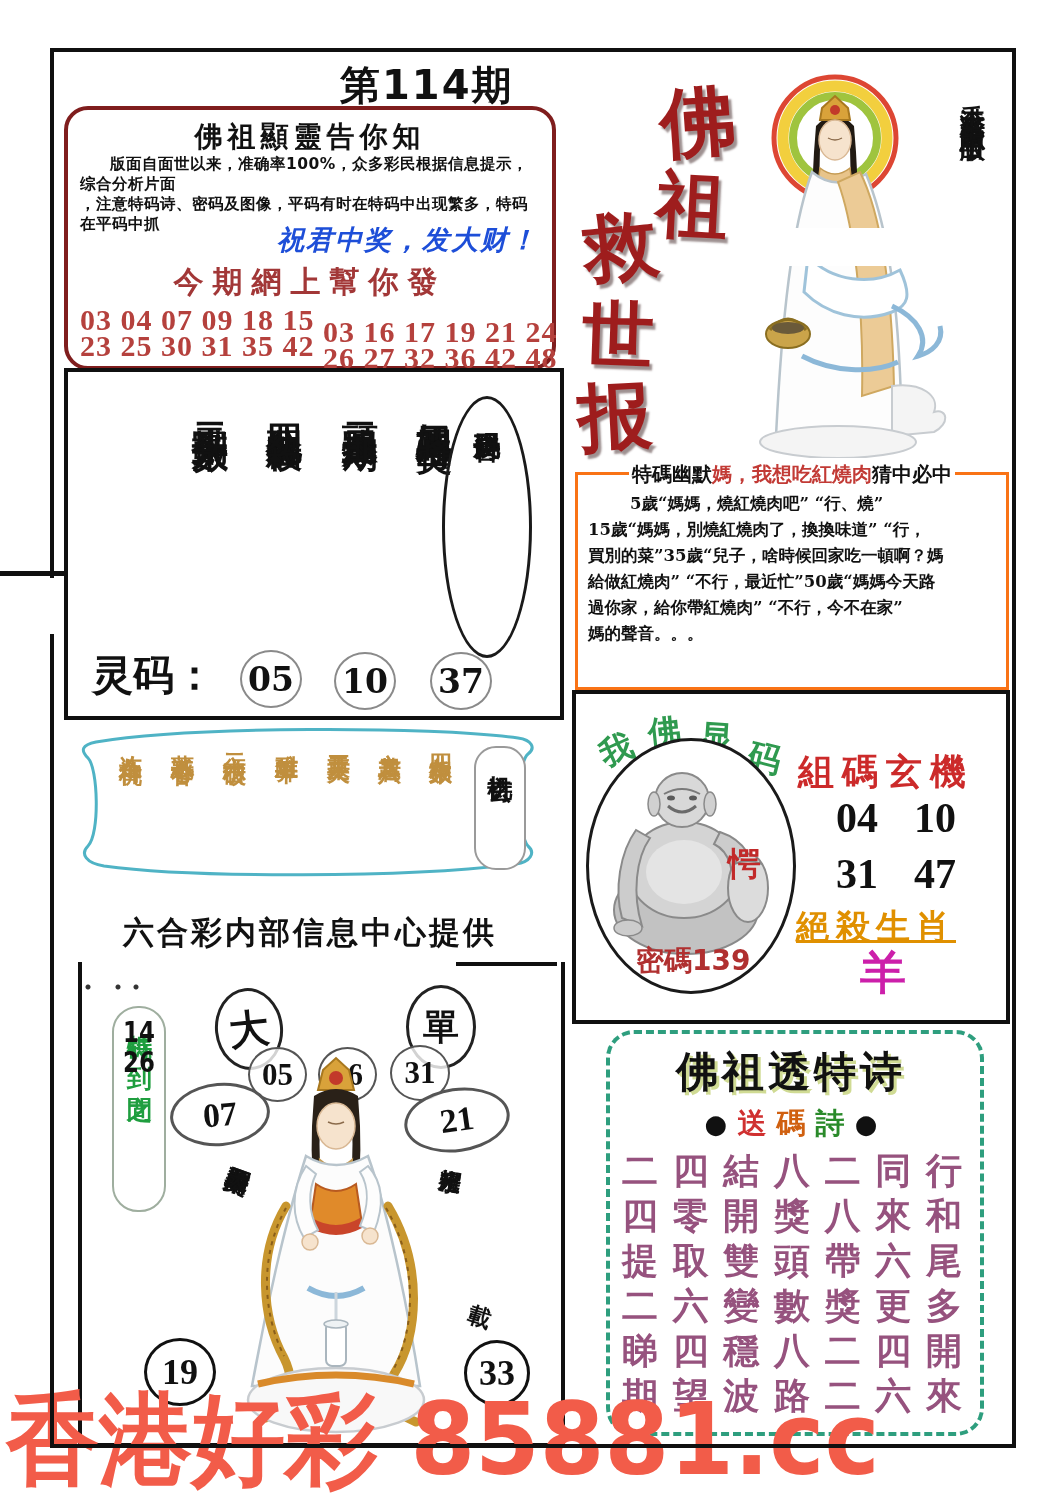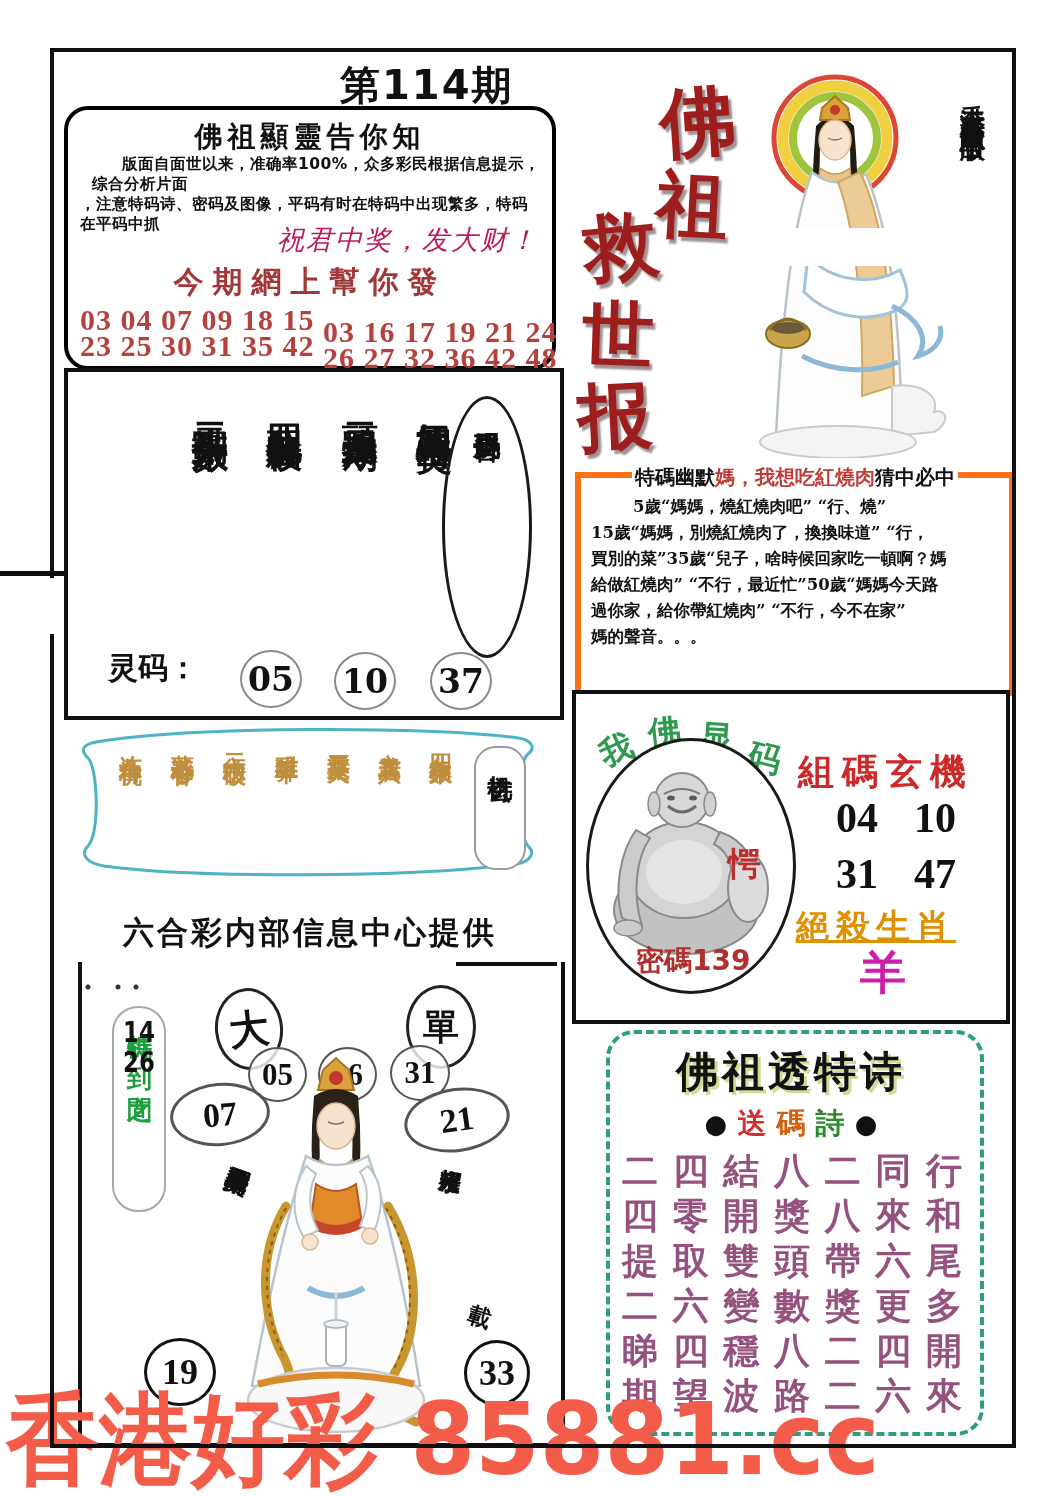--- a/index.html
+++ b/index.html
@@ -8,38 +8,38 @@
   .abs{position:absolute;}
   .vtext{writing-mode:vertical-rl;text-orientation:upright;}
   .tcy{text-combine-upright:all;}
   .center{text-align:center;}
 
   
   #page-border{left:50px;top:48px;width:958px;height:1392px;border:4px solid #101010;z-index:30;pointer-events:none;}
   #issue-title{left:340px;top:58px;width:240px;font-size:40px;font-weight:900;letter-spacing:2px;z-index:2;}
 
   
-  #top-box{left:64px;top:106px;width:484px;height:256px;border:4px solid #000000;border-radius:24px;background:#fff;}
+  #top-box{left:64px;top:106px;width:484px;height:256px;border:4px solid #7f1d1d;border-radius:24px;background:#fff;}
   #top-box-title{left:0;right:0;top:8px;font-size:28px;font-weight:900;letter-spacing:5px;}
   .tb-para-line{position:relative;font-size:15.5px;font-weight:700;line-height:20px;letter-spacing:.5px;}
   #tb-para{left:12px;top:44px;width:460px;}
-  .indent1{text-indent:30px;margin-left:12px;}
-  #tb-wish{right:14px;top:112px;font-size:27px;font-weight:400;font-style:italic;color:#be185d;letter-spacing:2px;}
+  .indent1{text-indent:30px;}
+  #tb-wish{right:14px;top:112px;font-size:27px;font-weight:700;font-style:italic;color:#1d4ed8;letter-spacing:2px;}
   #tb-net{left:0;right:0;top:152px;font-size:30px;font-weight:800;color:#a23737;letter-spacing:9px;}
   .tb-nums{font-family:"Liberation Serif",serif;font-size:30px;font-weight:700;color:#b5413d;line-height:26px;letter-spacing:1px;white-space:nowrap;}
   #tb-nums-left{left:12px;top:197px;}
   #tb-nums-right{left:255px;top:209px;}
 
   
   #lingma-box{left:64px;top:368px;width:492px;height:344px;border:4px solid #101010;background:#fff;}
   .lm-col{position:absolute;top:24px;height:252px;font-size:36px;font-weight:900;letter-spacing:2px;font-family:"DejaVu Serif","DejaVu Sans",serif;}
   #lm-col-0{left:118px;} #lm-col-1{left:192px;} #lm-col-2{left:268px;} #lm-col-3{left:342px;}
   #lm-oval{left:374px;top:24px;width:84px;height:256px;border:3px solid #1a1a1a;border-radius:50%;display:flex;align-items:center;justify-content:center;}
   #lm-oval-title{font-size:27px;font-weight:900;height:230px;}
-  #lm-label{left:40px;top:276px;font-size:30px;font-weight:900;font-family:Liberation Serif, serif;}
+  #lm-label{left:24px;top:276px;font-size:41px;font-weight:900;font-family:Liberation Serif, serif;}
   .lm-num{position:absolute;width:58px;height:54px;border:2px solid #8a8a8a;border-radius:50%;
           display:flex;align-items:center;justify-content:center;font-size:33px;font-weight:900;font-family:"DejaVu Serif",serif;}
   #lm-num-0{left:172px;top:278px;} #lm-num-1{left:266px;top:280px;} #lm-num-2{left:362px;top:280px;}
 
   
   #xuanji{left:70px;top:720px;width:478px;height:162px;}
   .xj-col{position:absolute;top:16px;height:132px;font-size:23px;font-weight:800;color:#c08f3e;letter-spacing:2px;}
   #xj-col-0{left:46px;} #xj-col-1{left:98px;} #xj-col-2{left:150px;} #xj-col-3{left:202px;}
   #xj-col-4{left:254px;} #xj-col-5{left:305px;} #xj-col-6{left:356px;}
   #xj-label-rect{left:404px;top:26px;width:48px;height:120px;border:2px solid #9a9a9a;border-radius:22px;
@@ -78,21 +78,21 @@
              text-shadow:3px 4px 2px rgba(40,10,10,.45);z-index:3;}
   #mast-0{left:660px;top:72px;font-size:76px;transform:rotate(-4deg);}
   #mast-1{left:656px;top:158px;font-size:72px;transform:rotate(3deg);}
   #mast-2{left:584px;top:198px;font-size:74px;transform:rotate(-6deg);}
   #mast-3{left:582px;top:288px;font-size:72px;transform:rotate(2deg);}
   #mast-4{left:578px;top:368px;font-size:74px;transform:rotate(-3deg);}
   #publisher{left:956px;top:84px;height:340px;font-size:25px;font-weight:700;letter-spacing:3px;}
   #standing-censor{left:748px;top:228px;width:180px;height:38px;background:#fff;z-index:2;}
 
   
-  #humor-box{left:575px;top:472px;width:428px;height:212px;border:6px solid #f97316;background:#fff;}
+  #humor-box{left:575px;top:472px;width:428px;height:212px;border:3px solid #f97316;background:#fff;}
   #humor-header{position:absolute;left:0;right:0;top:-14px;text-align:center;}
   #humor-header .hh{display:inline-block;background:#fff;padding:0 3px;font-size:20px;font-weight:900;white-space:nowrap;}
   .hh-red{color:#c23a35;font-family:"DejaVu Serif",serif;}
   .humor-line{position:relative;font-size:16.5px;font-weight:700;line-height:26px;font-family:"DejaVu Serif",serif;}
   #humor-body{position:absolute;left:10px;right:6px;top:16px;}
   .hl-indent{padding-left:42px;}
 
   
   #buddha-box{left:572px;top:690px;width:430px;height:326px;border:4px solid #101010;background:#fff;}
   .bb-diag-char{position:absolute;color:#2f9a4f;font-size:33px;font-weight:900;font-family:"DejaVu Serif",serif;}

